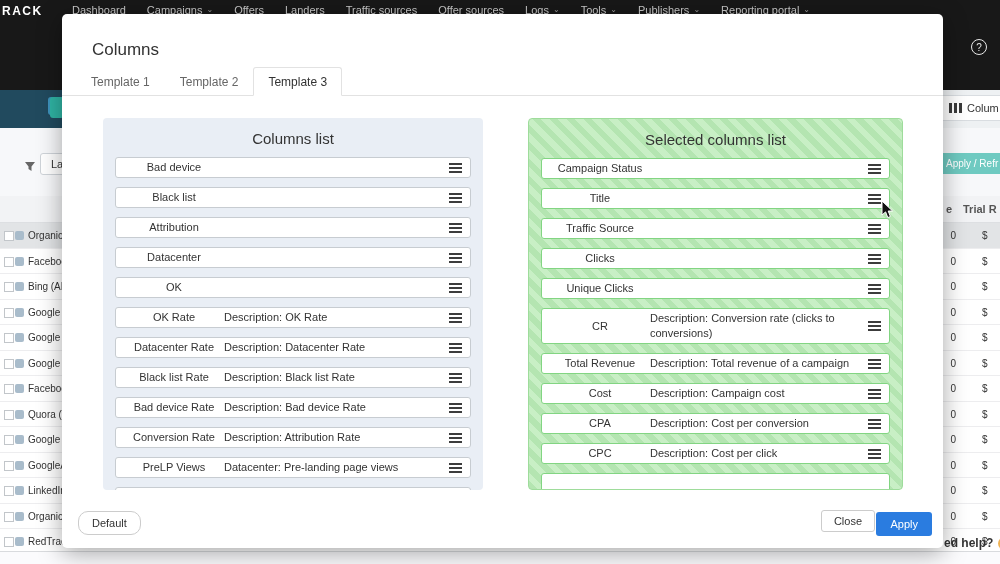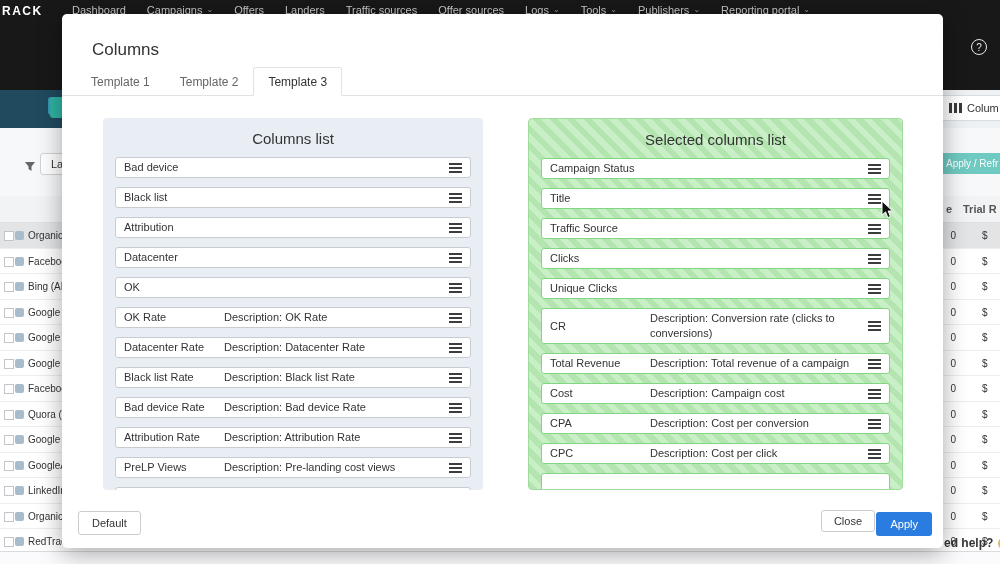--- a/index.html
+++ b/index.html
@@ -68,28 +68,28 @@
 
   .panel{position:absolute;top:104px;height:372px;border-radius:4px;overflow:hidden;box-sizing:border-box;}
   .panel.left{left:41px;width:380px;background:#e9eef5;}
   .panel.right{left:466px;width:375px;border:1px solid #9edc9b;
     background:repeating-linear-gradient(45deg,#b4e5b1 0px,#b4e5b1 6px,#c8efc5 6px,#c8efc5 12px);}
   .panel-title{text-align:center;font-size:15px;color:#333;padding:12px 0 10px;}
   .panel-list{padding:0 12px;}
   .col-item{background:#fff;border:1px solid #c7ccd1;border-radius:3px;margin-bottom:9px;display:flex;align-items:center;
             padding:2px 8px;min-height:15px;font-size:11px;line-height:15px;color:#333;}
   .panel.right .col-item{border-color:#82d582;}
-  .col-name{width:100px;flex:0 0 100px;}
+  .col-name{width:100px;flex:0 0 100px;text-align:center;}
   .col-desc{flex:1;padding-right:4px;}
   .drag{margin-left:auto;display:flex;flex-direction:column;gap:2px;width:13px;flex:0 0 13px;cursor:grab;}
   .drag i{display:block;height:2px;background:#3c3c3c;}
   .col-item.partial{height:24px;}
 
   .default-btn{position:absolute;left:16px;bottom:13px;padding:5px 13px;background:#fff;border:1px solid #ccc;
-               border-radius:3px;font-size:11px;color:#333;cursor:pointer;font-family:inherit;}
+               border-radius:10px;font-size:11px;color:#333;cursor:pointer;font-family:inherit;}
   .close-btn{position:absolute;right:68px;bottom:16px;padding:4px 12px;background:#fff;border:1px solid #ccc;
              border-radius:3px;font-size:11px;color:#333;cursor:pointer;font-family:inherit;}
   .apply-btn{position:absolute;right:11px;bottom:12px;padding:6px 14px;background:#2a7ce0;border:none;
              border-radius:3px;font-size:11px;color:#fff;cursor:pointer;font-family:inherit;}
 
   .cursor{position:absolute;left:881px;top:200px;z-index:30;pointer-events:none;}
 </style>
 </head>
 <body>
 
@@ -382,31 +382,31 @@
             <div class="col-item">
               <span class="col-name">Bad device Rate</span>
               <span class="col-desc">Description: Bad device Rate</span>
               <span class="drag">
                 <i></i>
                 <i></i>
                 <i></i>
               </span>
             </div>
             <div class="col-item">
-              <span class="col-name">Attribution Rate</span>
+              <span class="col-name">Conversion Rate</span>
               <span class="col-desc">Description: Attribution Rate</span>
               <span class="drag">
                 <i></i>
                 <i></i>
                 <i></i>
               </span>
             </div>
             <div class="col-item">
               <span class="col-name">PreLP Views</span>
-              <span class="col-desc">Description: Pre-landing cost views</span>
+              <span class="col-desc">Datacenter: Pre-landing page views</span>
               <span class="drag">
                 <i></i>
                 <i></i>
                 <i></i>
               </span>
             </div>
           </div>
         <div class="col-item partial"></div>
       </div>
     </div>

